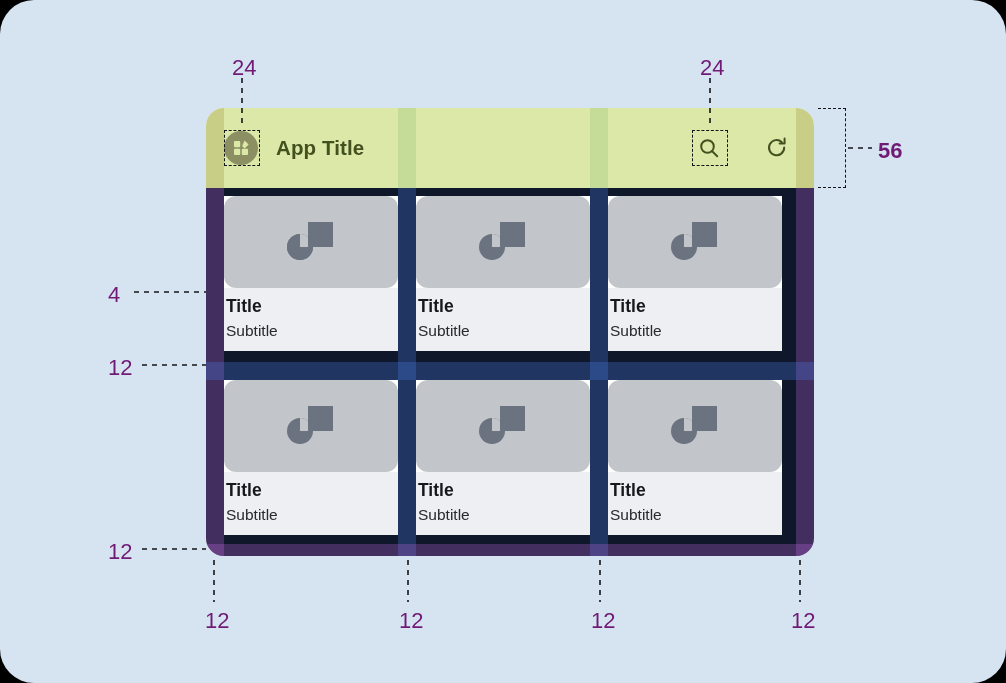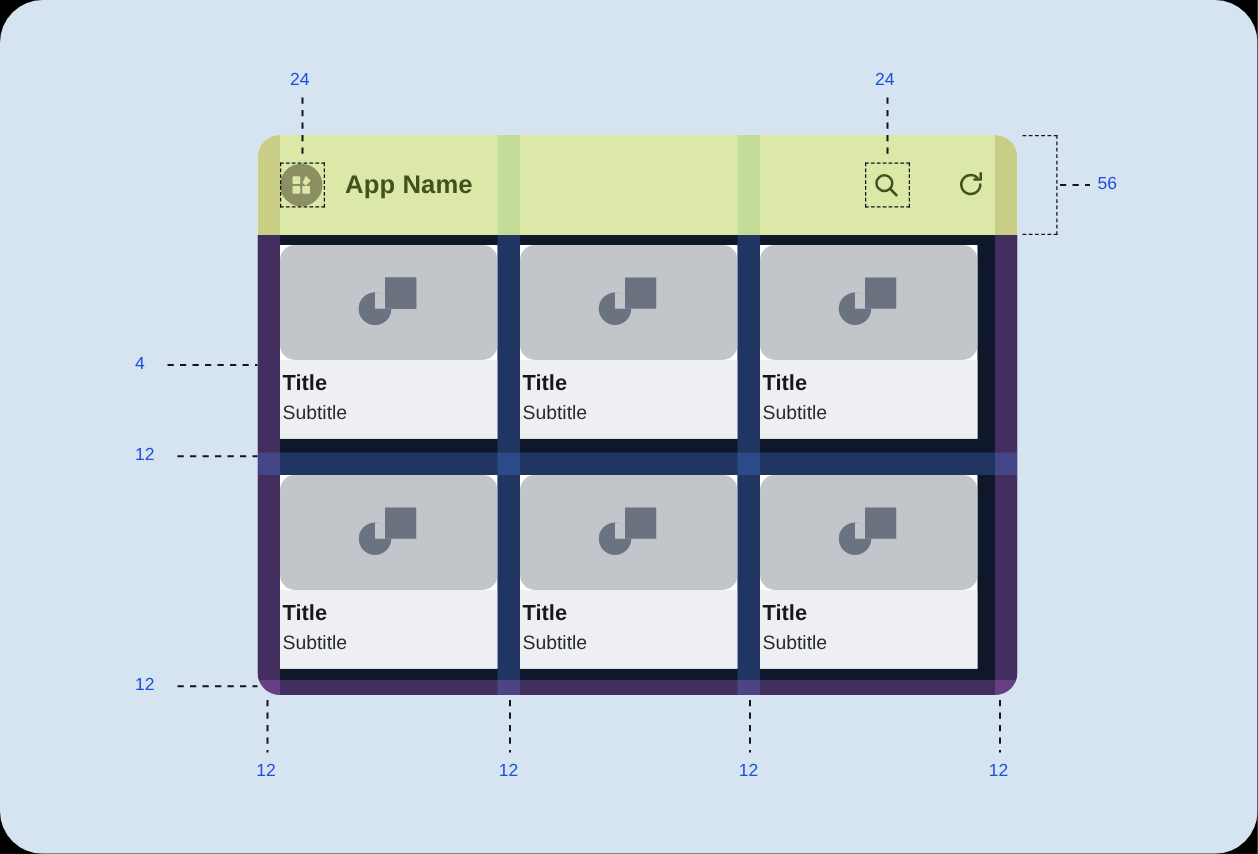--- a/index.html
+++ b/index.html
@@ -116,23 +116,23 @@
   .band { position: absolute; pointer-events: none; }
   .band-purple { background: rgba(186,104,220,.30); }
   .band-blue   { background: rgba(74,122,225,.30); }
   .band-olive  { background: rgba(150,130,40,.26); }
   .band-green  { background: rgba(90,160,70,.16); }
 
   
   #annot { position: absolute; inset: 0; pointer-events: none; }
   .note {
     position: absolute;
-    font-size: 14px;
+    font-size: 22px;
     font-weight: 500;
-    color: #1d4ed8;
+    color: #701a75;
     white-space: nowrap;
   }
   .dbox {
     position: absolute;
     border: 1.6px dashed #111418;
   }
 
   svg.leaders { position: absolute; inset: 0; width: 1006px; height: 683px; }
 </style>
 </head>
@@ -147,21 +147,21 @@
 
         <div id="menu-btn">
           <svg width="20" height="20" viewBox="0 0 20 20" aria-hidden="true">
             <rect x="3" y="3" width="6.2" height="6.2" rx="1" fill="#dbe8a8"></rect>
             <path d="M13.6 2.6 L17.6 6.6 L13.6 10.6 L11.1 8.1 Z" fill="#dbe8a8"></path>
             <rect x="3" y="10.8" width="6.2" height="6.2" rx="1" fill="#dbe8a8"></rect>
             <rect x="10.8" y="10.8" width="6.2" height="6.2" rx="1" fill="#dbe8a8"></rect>
           </svg>
         </div>
 
-        <div id="app-title">App Name</div>
+        <div id="app-title">App Title</div>
 
         <div class="spacer"></div>
 
         <div class="bar-icon" id="search-btn">
           <svg width="24" height="24" viewBox="0 0 24 24" aria-hidden="true">
             <circle cx="10.5" cy="10.5" r="6.3" fill="none" stroke="#43511f" stroke-width="2"></circle>
             <line x1="15.2" y1="15.2" x2="20.2" y2="20.2" stroke="#43511f" stroke-width="2" stroke-linecap="round"></line>
           </svg>
         </div>
 
@@ -301,21 +301,21 @@
 
         <path d="M214 560 L214 602"></path>
         <path d="M408 560 L408 602"></path>
         <path d="M600 560 L600 602"></path>
         <path d="M800 560 L800 602"></path>
       </g>
     </svg>
 
     <div class="note" style="left:232px; top:55px;">24</div>
     <div class="note" style="left:700px; top:55px;">24</div>
-    <div class="note" style="left:878px; top:138px;">56</div>
+    <div class="note" style="left:878px; top:138px;font-weight:bold;">56</div>
     <div class="note" style="left:108px; top:282px;">4</div>
     <div class="note" style="left:108px; top:355px;">12</div>
     <div class="note" style="left:108px; top:539px;">12</div>
 
     <div class="note" style="left:205px; top:608px;">12</div>
     <div class="note" style="left:399px; top:608px;">12</div>
     <div class="note" style="left:591px; top:608px;">12</div>
     <div class="note" style="left:791px; top:608px;">12</div>
   </div>
 

